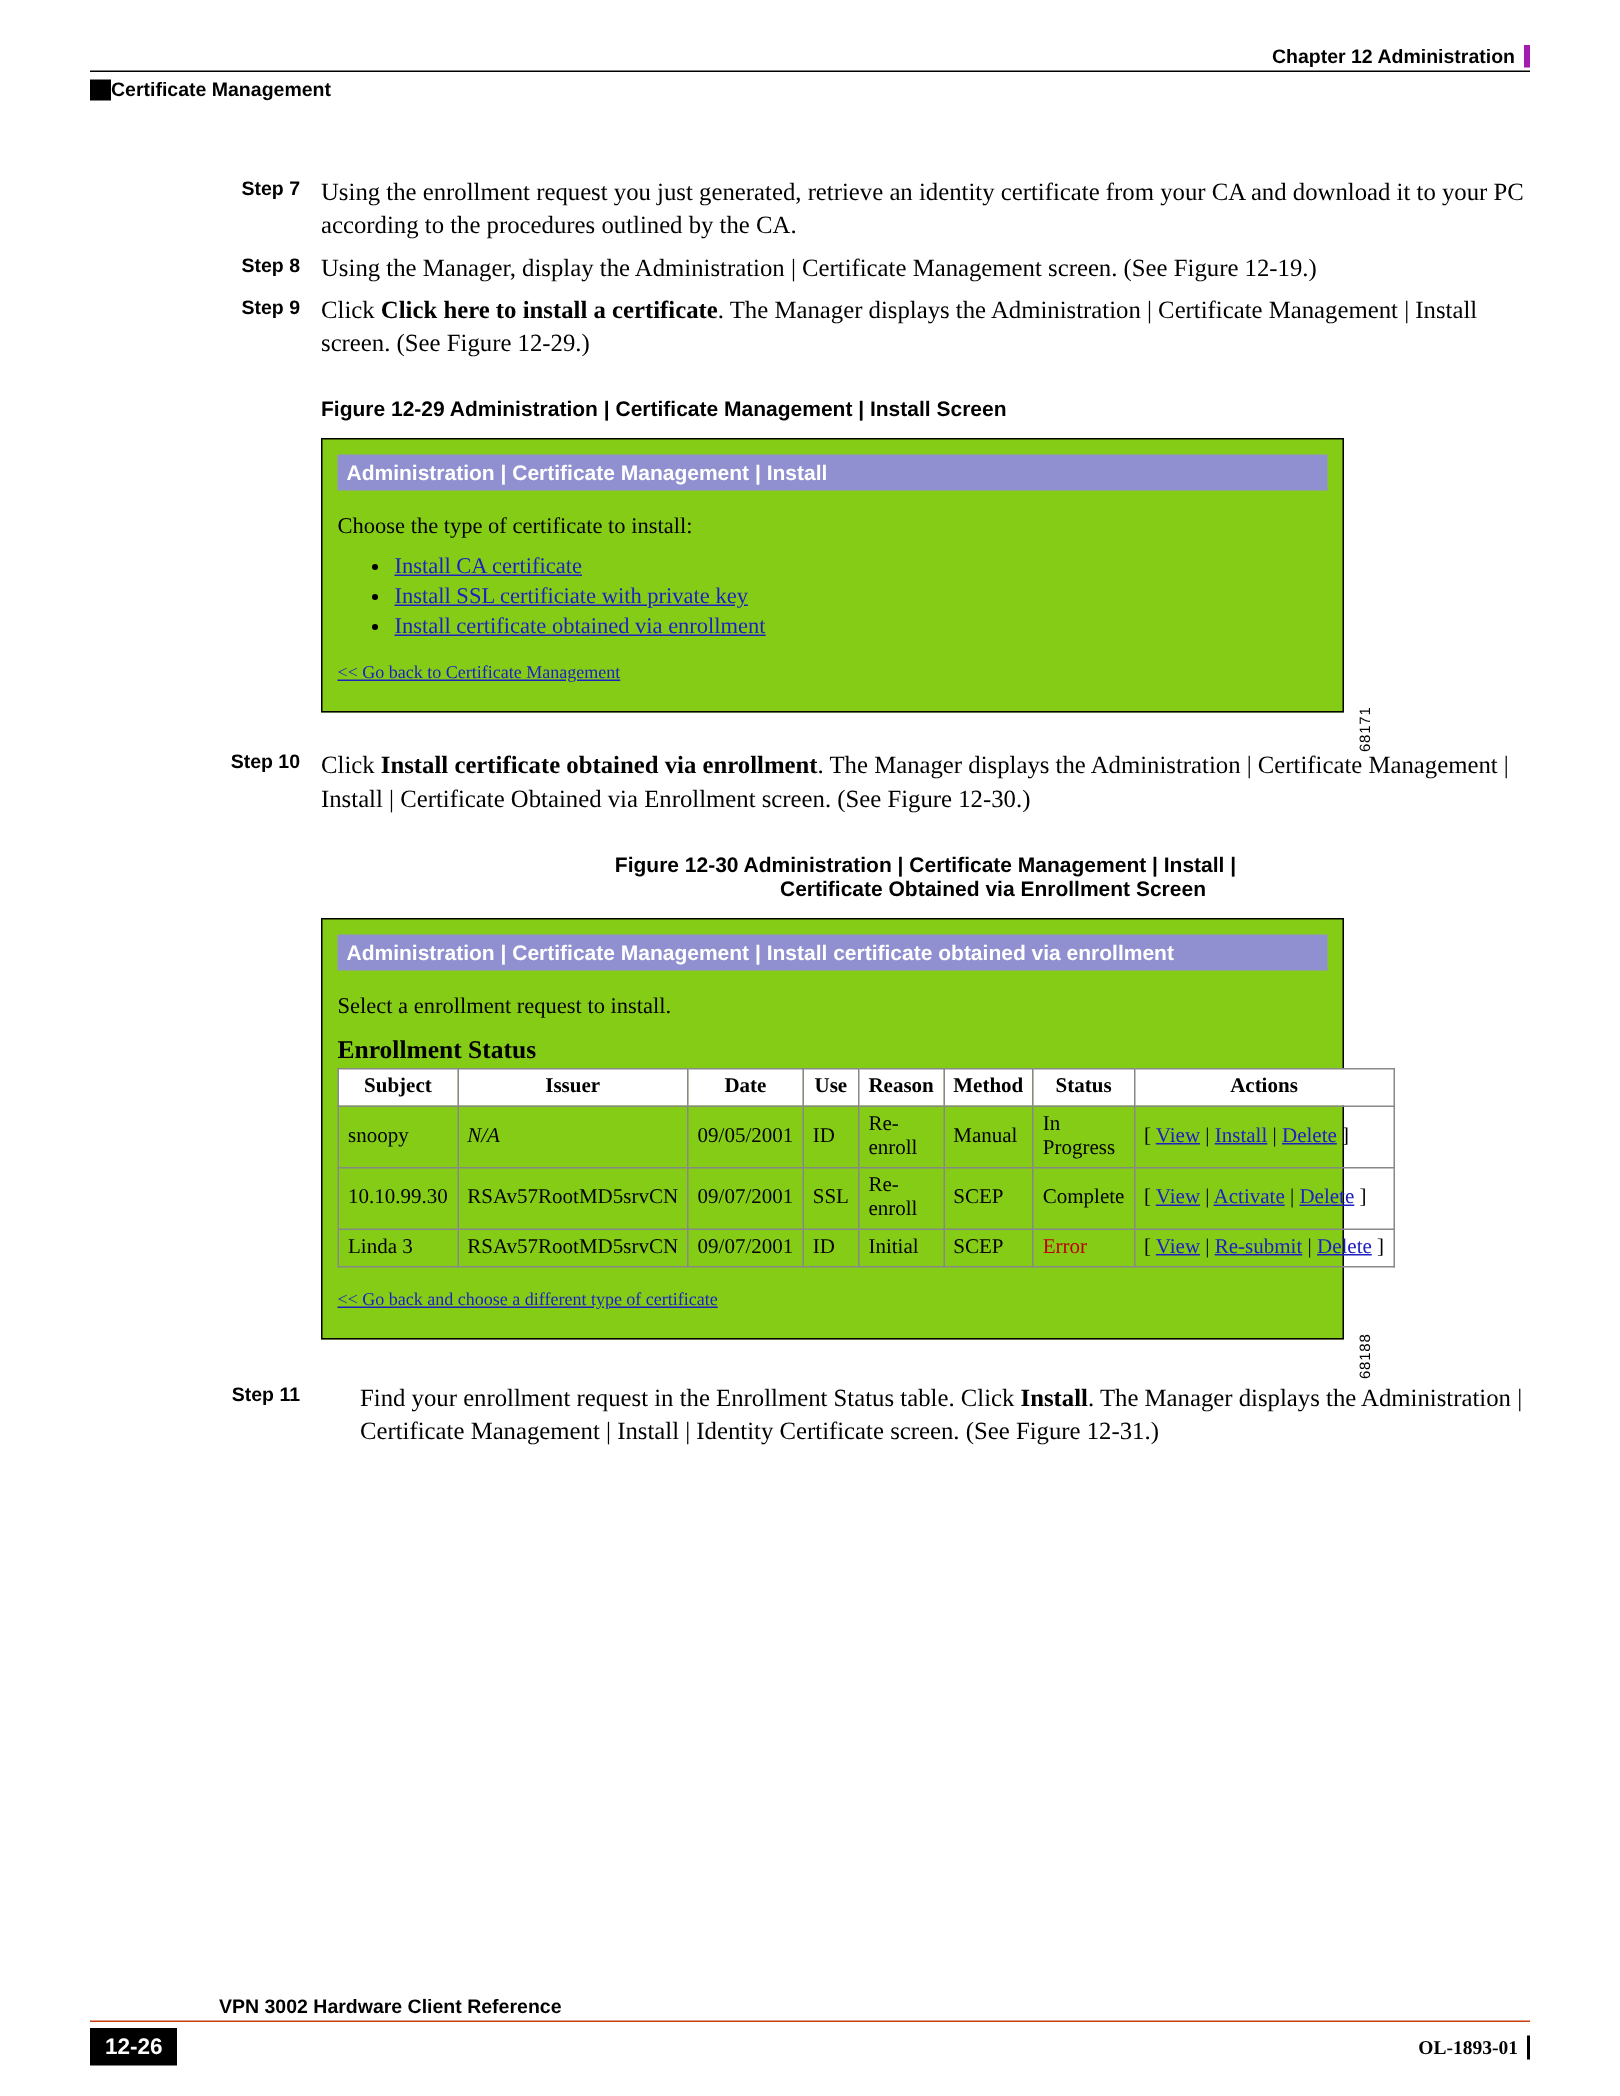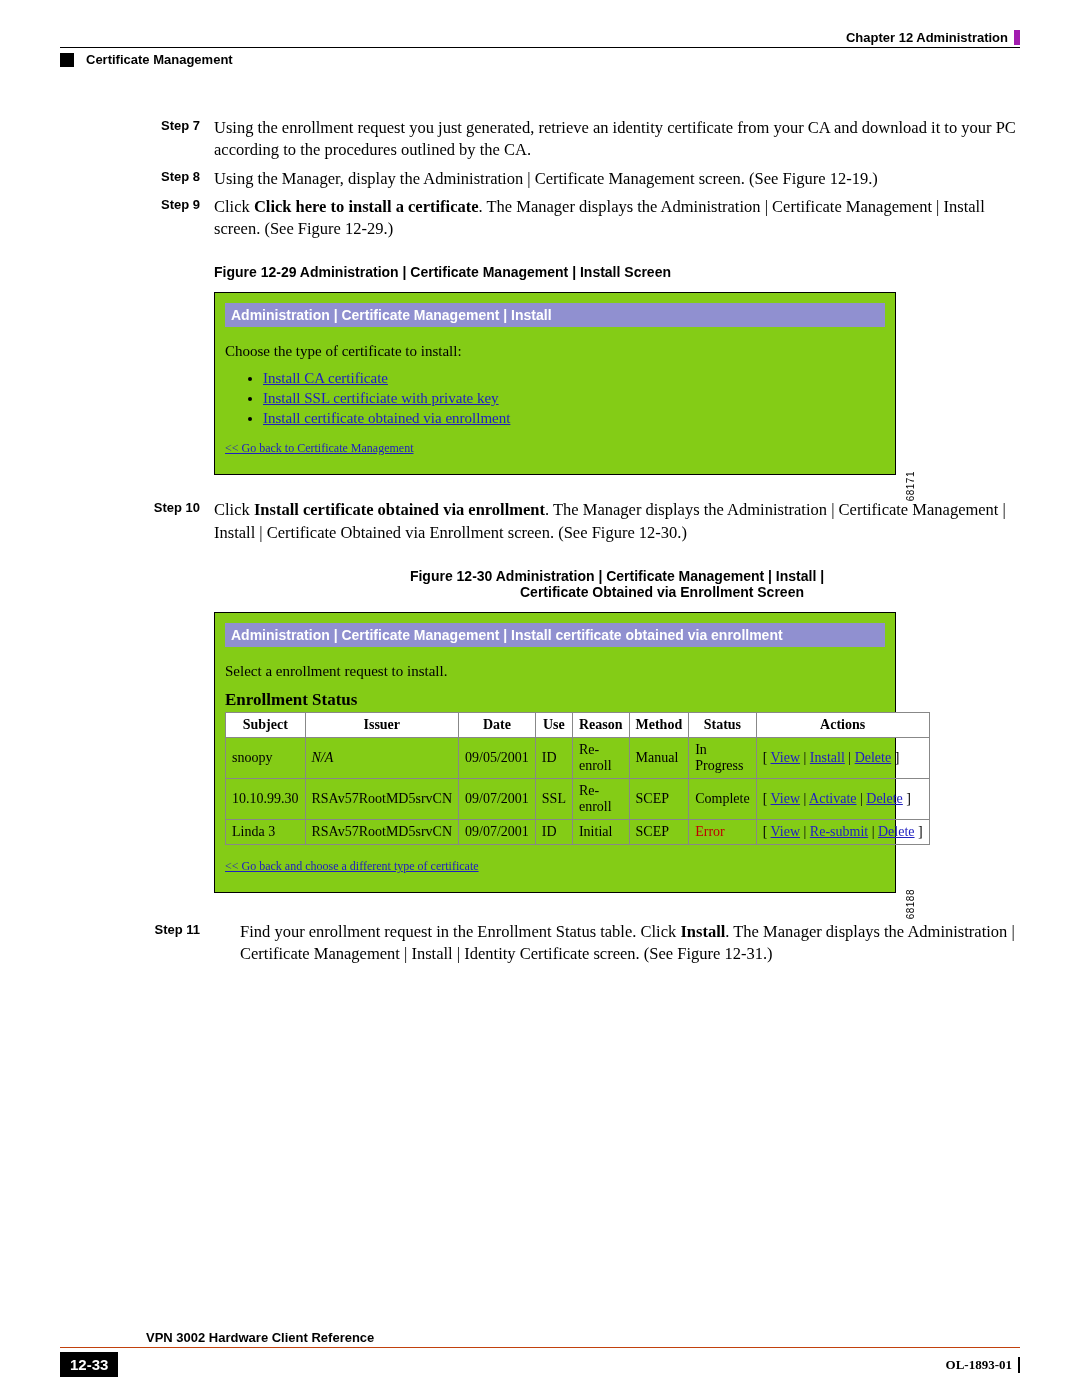--- a/index.html
+++ b/index.html
@@ -18,29 +18,29 @@
   }
   
   .hdr {
     display: flex;
     align-items: center;
     justify-content: flex-end;
     font-family: Arial, Helvetica, sans-serif;
     font-size: 13px;
     font-weight: bold;
   }
-  .hdr-right { padding-right: 6px; border-right: 6px solid #a21caf; }
+  .hdr-right { padding-right: 6px; border-right: 4px solid #a21caf; }
   .hdr-rule {
     border-top: 1px solid #000;
     margin-top: 2px;
   }
   .hdr-sub {
     display: flex;
     align-items: center;
-    gap: 12px;
+    gap: 0;
     margin-top: 4px;
     font-family: Arial, Helvetica, sans-serif;
     font-size: 13px;
     font-weight: bold;
   }
   .black-square { width: 14px; height: 14px; background:#000; display:inline-block; }
   
   .step-row { display:flex; gap:14px; margin: 6px 0; }
   .step-label {
     width: 60px; flex: 0 0 60px;
@@ -274,18 +274,18 @@
       <div class="step-text">
         <span>Find your enrollment request in the Enrollment Status table. Click </span><span class="bold">Install</span><span>. The Manager displays the Administration | Certificate Management | Install | Identity Certificate screen. (See </span><span>Figure 12-31</span><span>.)</span>
       </div>
     </div>
 
   </div>
 
   <div class="footer">
     <div class="footer-line-top">VPN 3002 Hardware Client Reference</div>
     <div class="footer-row">
-      <span class="page-badge">12-33</span>
+      <span class="page-badge">12-26</span>
       <span class="doc-id">OL-1893-01</span>
     </div>
   </div>
 
 </div>
 
 </body></html>

